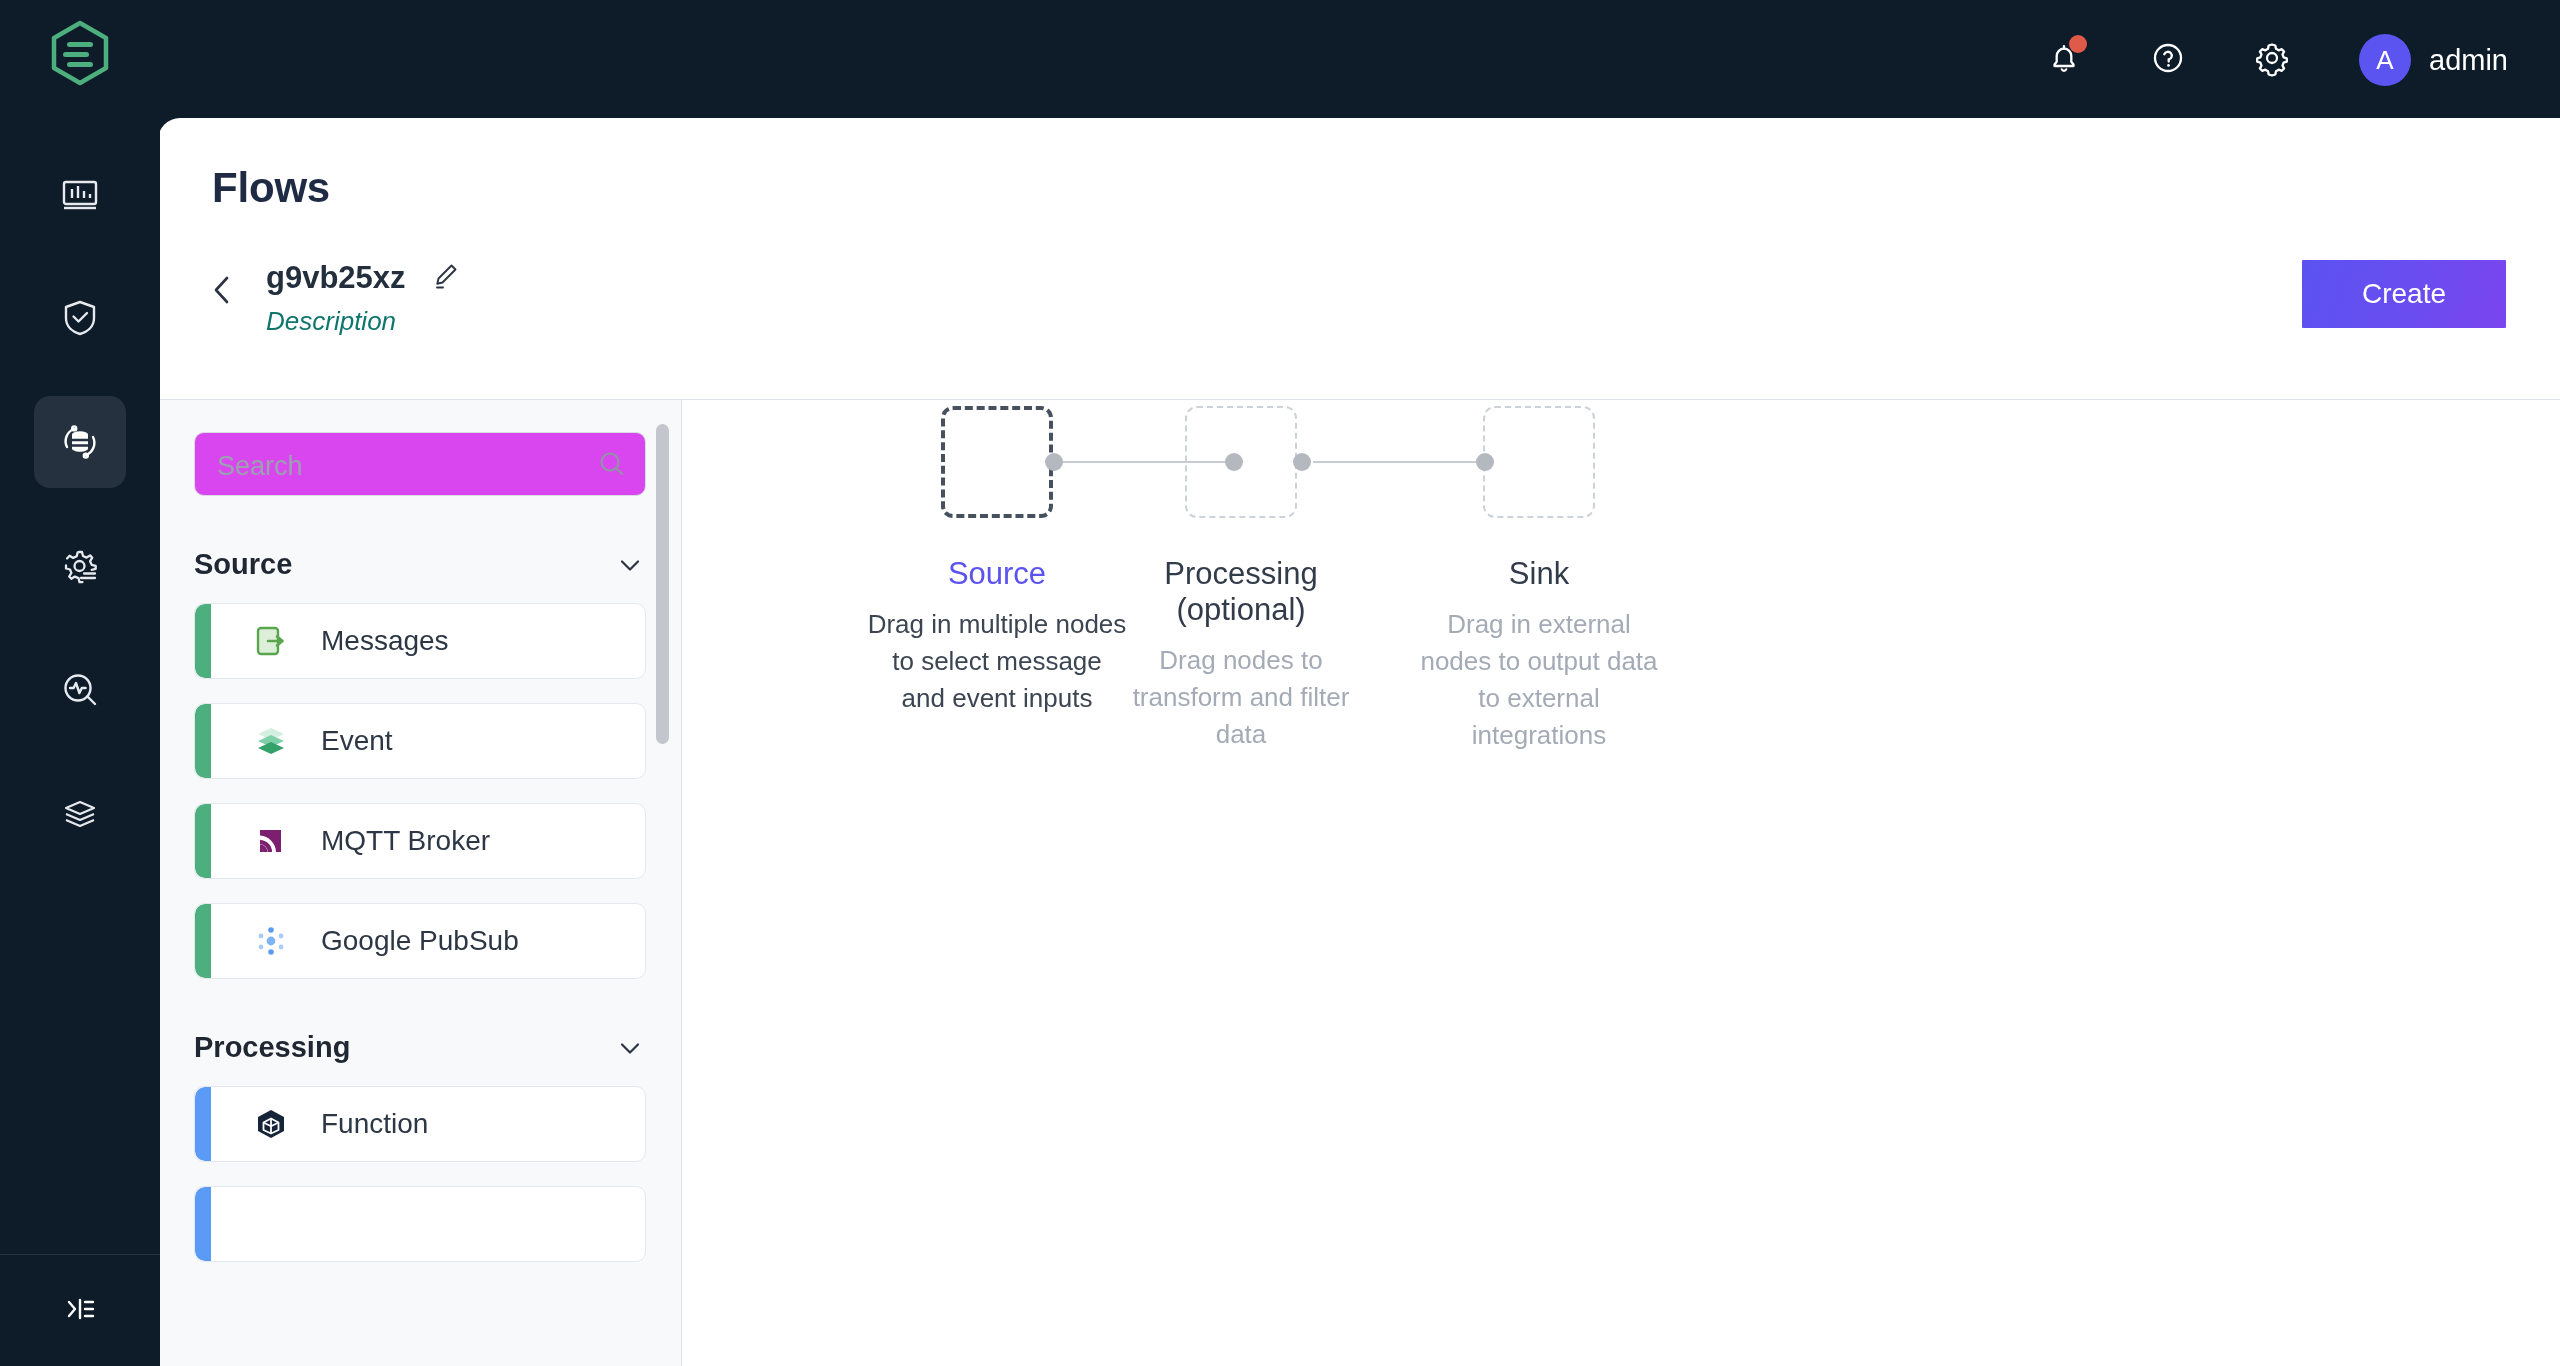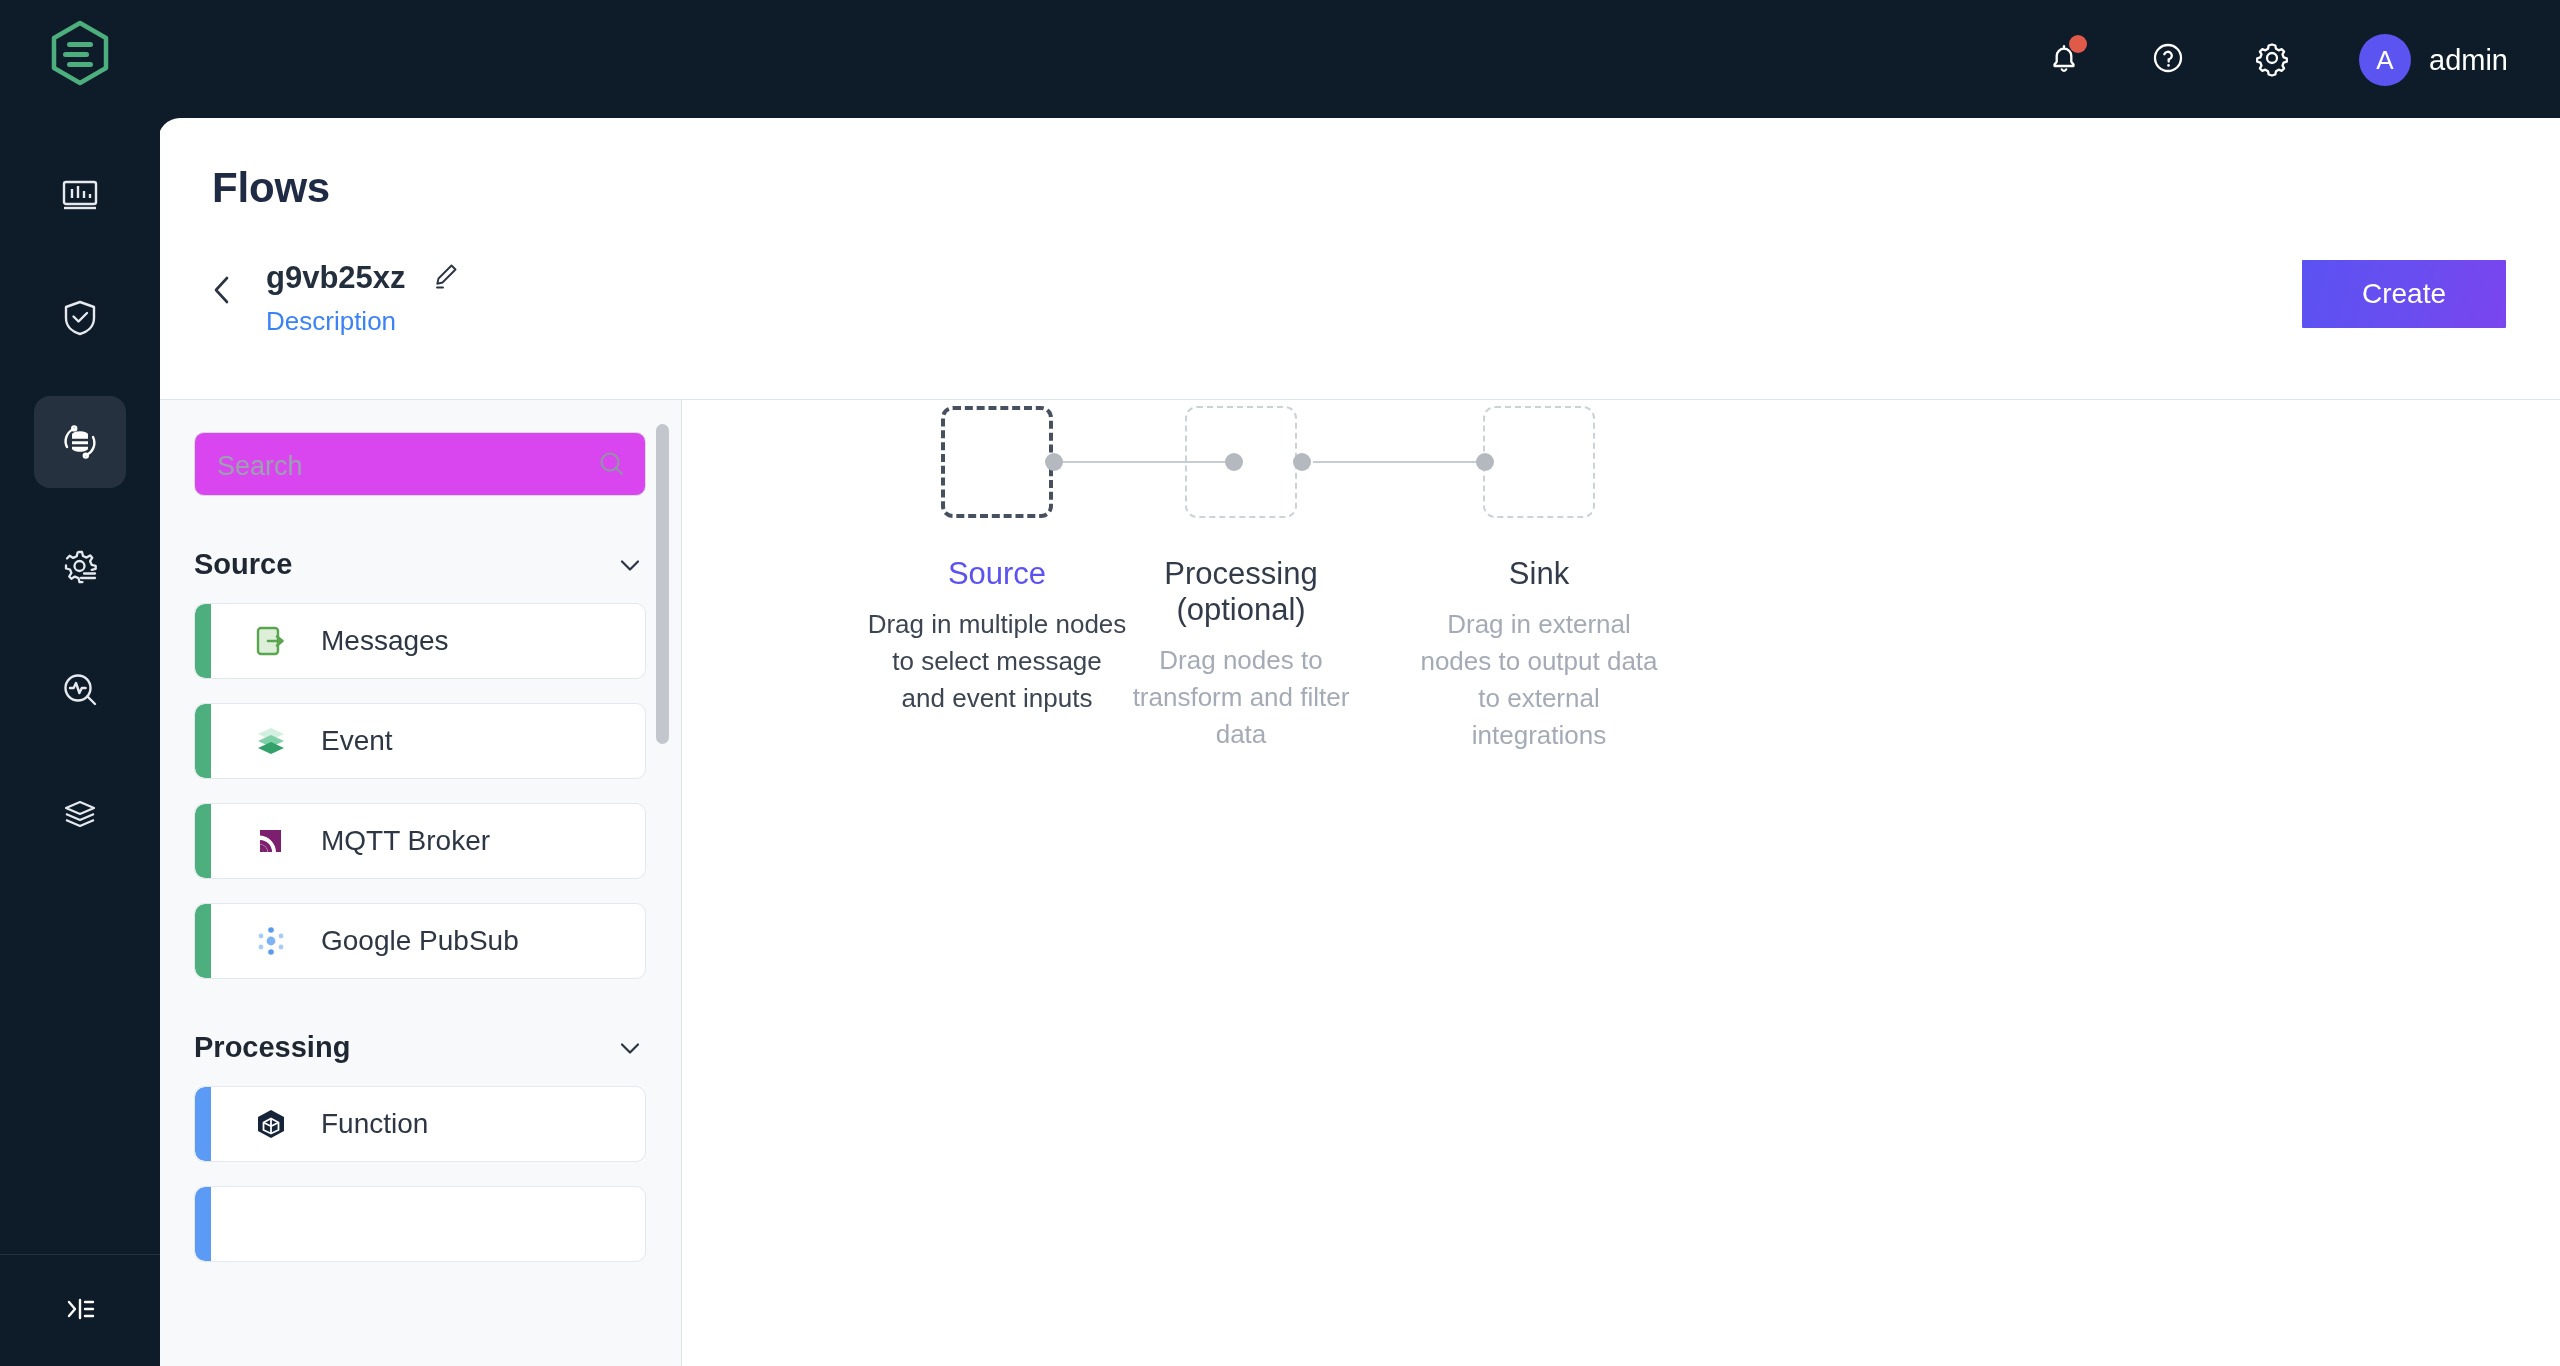--- a/index.html
+++ b/index.html
@@ -62,21 +62,21 @@
   .crumb-row {
     display: flex; align-items: flex-start; justify-content: space-between;
     padding: 48px 54px 0 42px;
   }
   .crumb-left { display: flex; align-items: flex-start; gap: 22px; }
   .back-btn { width: 44px; height: 56px; display:flex; align-items:center; justify-content:center; cursor:pointer; margin-top:4px;}
   .crumb-texts { display: flex; flex-direction: column; gap: 10px; }
   .crumb-name-row { display: flex; align-items: center; gap: 22px; }
   .crumb-name { font-size: 31px; font-weight: bold; color: #242f3e; }
   .edit-btn { width: 34px; height: 34px; display:flex; align-items:center; justify-content:center; cursor: pointer; }
-  .crumb-desc { font-size: 26px; color: #3b82f6; }
+  .crumb-desc { font-size: 26px; color: #0f766e; font-style: italic; }
 
   .create-btn {
     background: linear-gradient(105deg, #5b52f2 0%, #6a4df0 55%, #7b45ee 100%);
     color: #fff; font-size: 28px; border: none; border-radius: 1px;
     padding: 18px 60px; cursor: pointer;
   }
 
   .divider-h { position: absolute; left: 0; top: 281px; width: 2402px; height: 1px; background: #dfe3ea; }
 
   

